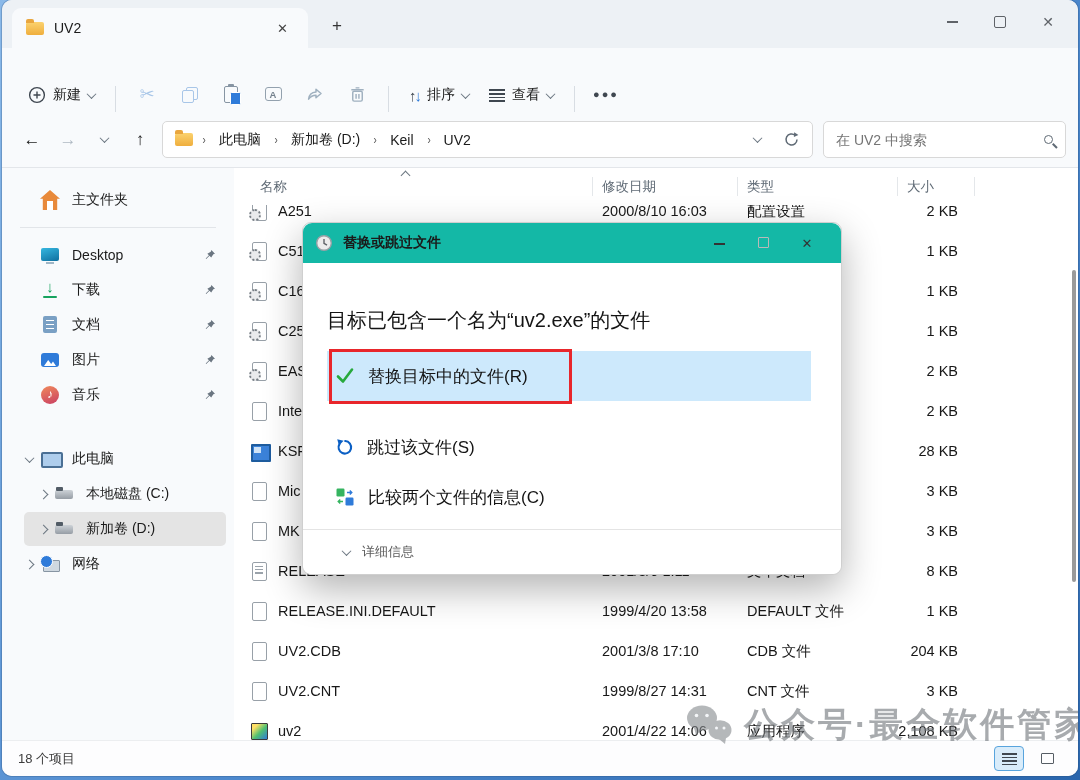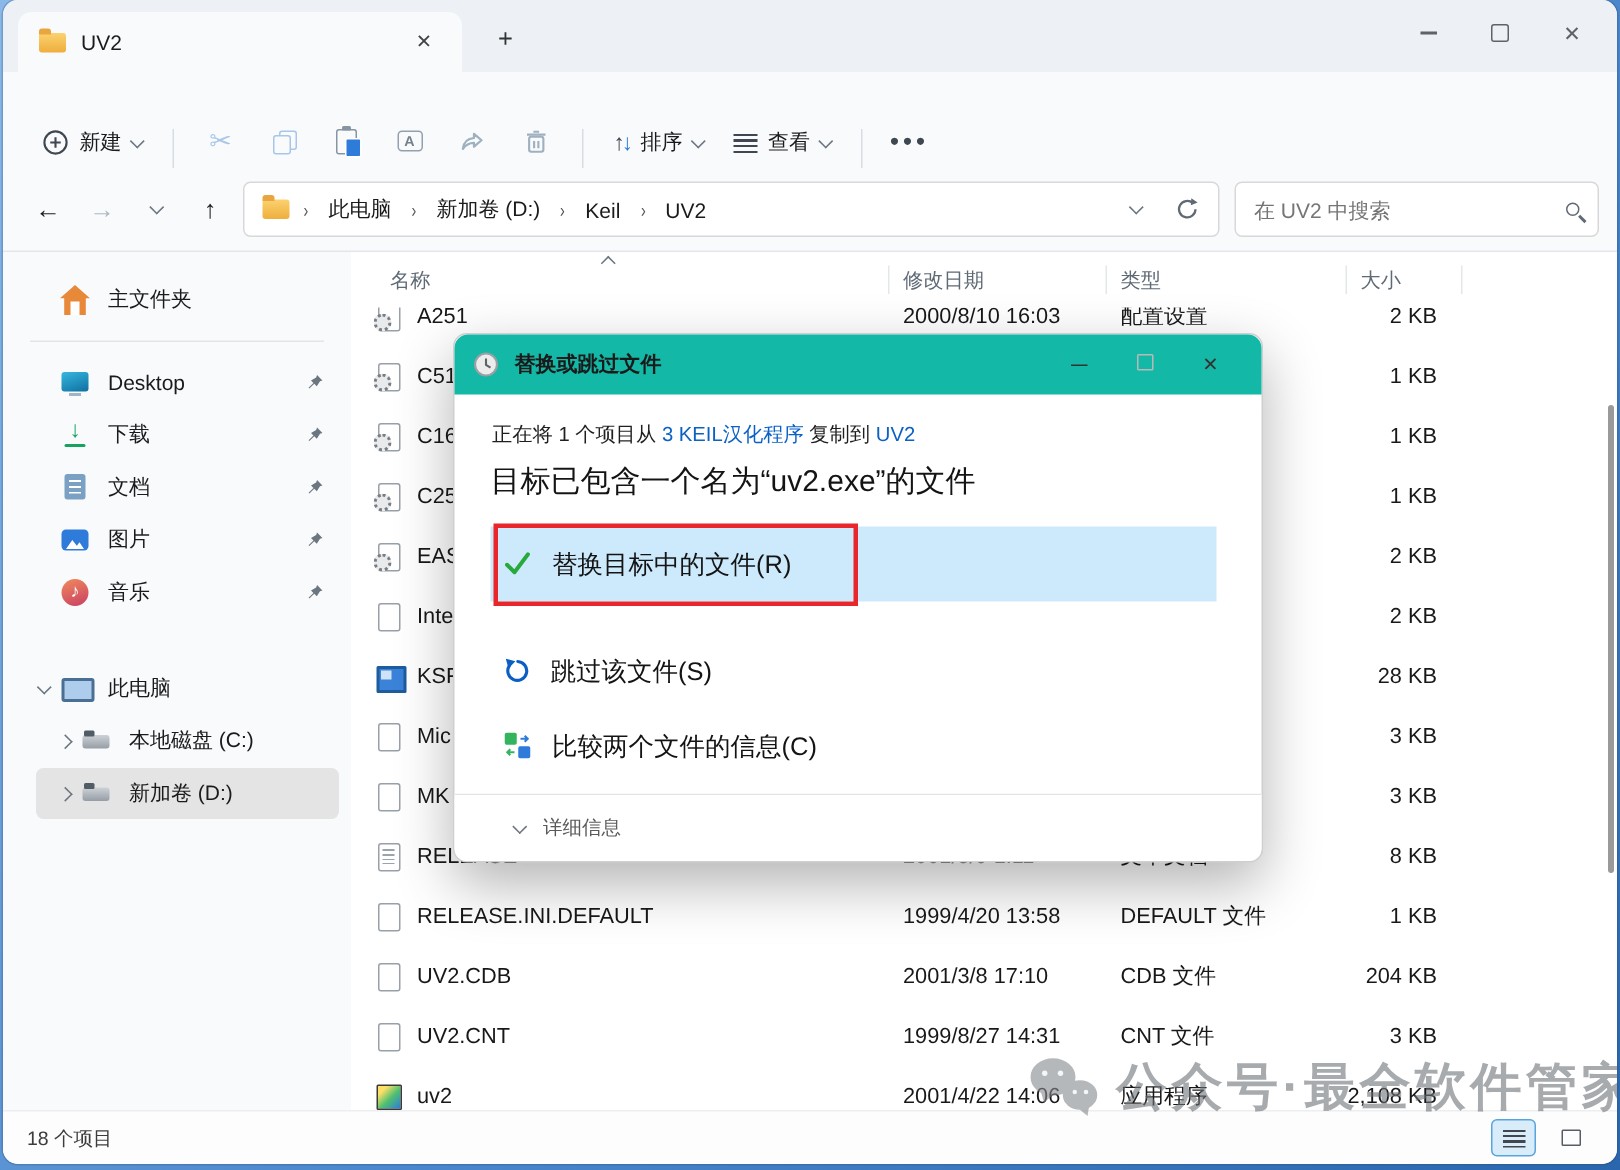--- a/index.html
+++ b/index.html
@@ -318,20 +318,28 @@
 
   </div>
           <div class="sitem" data-pin="false" data-indent="1" data-selected="true">
     <span class="chev-slot">
               <span class="ch right"></span>
             </span>
     <span class="si" data-i="disk"></span>
     <span class="slabel">新加卷 (D:)</span>
 
   </div>
+          <div class="sitem" data-pin="false" data-indent="0" data-selected="false">
+    <span class="chev-slot">
+              <span class="ch right"></span>
+            </span>
+    <span class="si" data-i="network"></span>
+    <span class="slabel">网络</span>
+
+  </div>
         </div>
     </div>
 
     <div class="filearea">
       <div class="fheader">
         <span class="ch up fsort"></span>
         <span class="fh fh1">名称</span>
         <span class="fh fh2">修改日期</span>
         <span class="fh fh3">类型</span>
         <span class="fh fh4">大小</span>
@@ -489,26 +497,20 @@
       <svg width="18" height="18" viewBox="0 0 18 18">
           <circle cx="9" cy="9" r="7.3" fill="#ececec" stroke="#9aa0a6" stroke-width="1.4"></circle>
           <path d="M9 5v4.3l3 1.8" fill="none" stroke="#5f6368" stroke-width="1.4"></path>
         </svg>
       <span>替换或跳过文件</span>
       <span class="dctrls">
         <span class="dc dc-min"></span>
         <span class="dc dc-max"></span>
         <span class="dc">✕</span>
       </span>
-    </div>
-    <div class="dcopy">
-      <span>正在将 1 个项目从</span>
-      <span class="dlink">3 KEIL汉化程序</span>
-      <span>复制到</span>
-      <span class="dlink">UV2</span>
     </div>
     <div class="dconflict">目标已包含一个名为“uv2.exe”的文件</div>
 
     <div class="dopt dopt1">
       <svg width="20" height="20" viewBox="0 0 20 20">
           <path d="M3 10.5l5 5 9-12" fill="none" stroke="#27a93c" stroke-width="2.6" stroke-linecap="round" stroke-linejoin="round"></path>
         </svg>
       <span>替换目标中的文件(R)</span>
     </div>
     <div class="redbox"></div>

